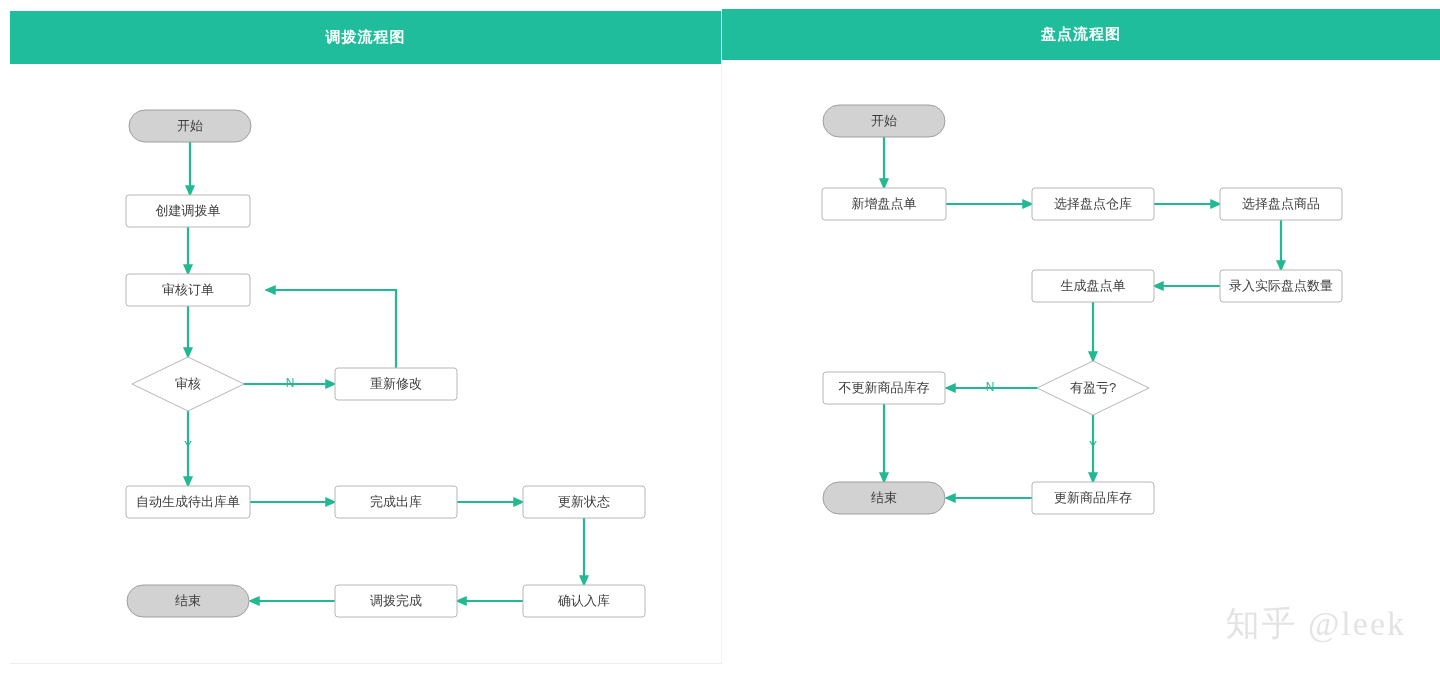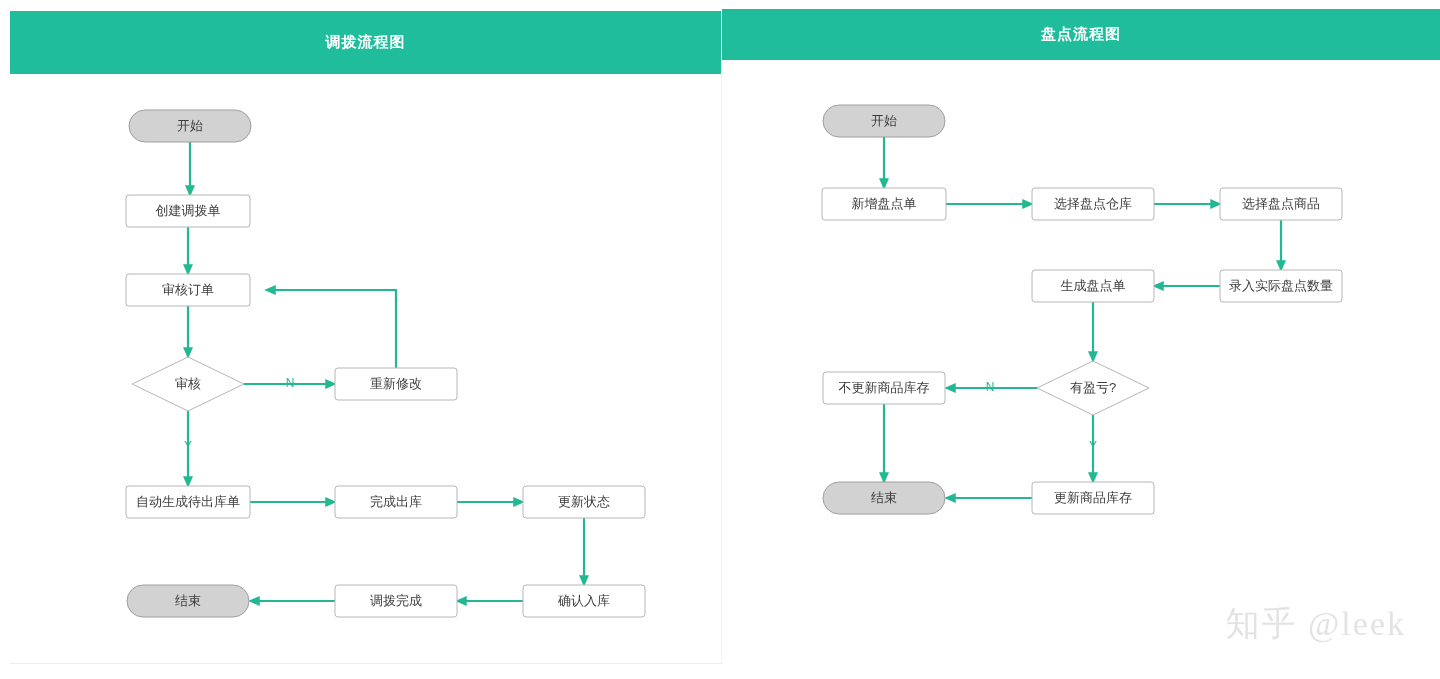--- a/index.html
+++ b/index.html
@@ -42,21 +42,21 @@
     color: #ffffff;
     font-size: 15px;
     font-weight: bold;
     text-align: center;
     letter-spacing: 1px;
     display: flex;
     align-items: center;
     justify-content: center;
     box-sizing: border-box;
   }
-  #header-left { height: 63px; }
+  #header-left { height: 53px; }
   #header-right { height: 51px; justify-content: center; }
   .canvas-wrap {
     position: absolute;
     left: 0;
     width: 100%;
   }
   #canvas-left { top: 53px; height: 600px; }
   #canvas-right { top: 51px; height: 619px; }
   svg { display: block; overflow: visible; }
   .node-label {

